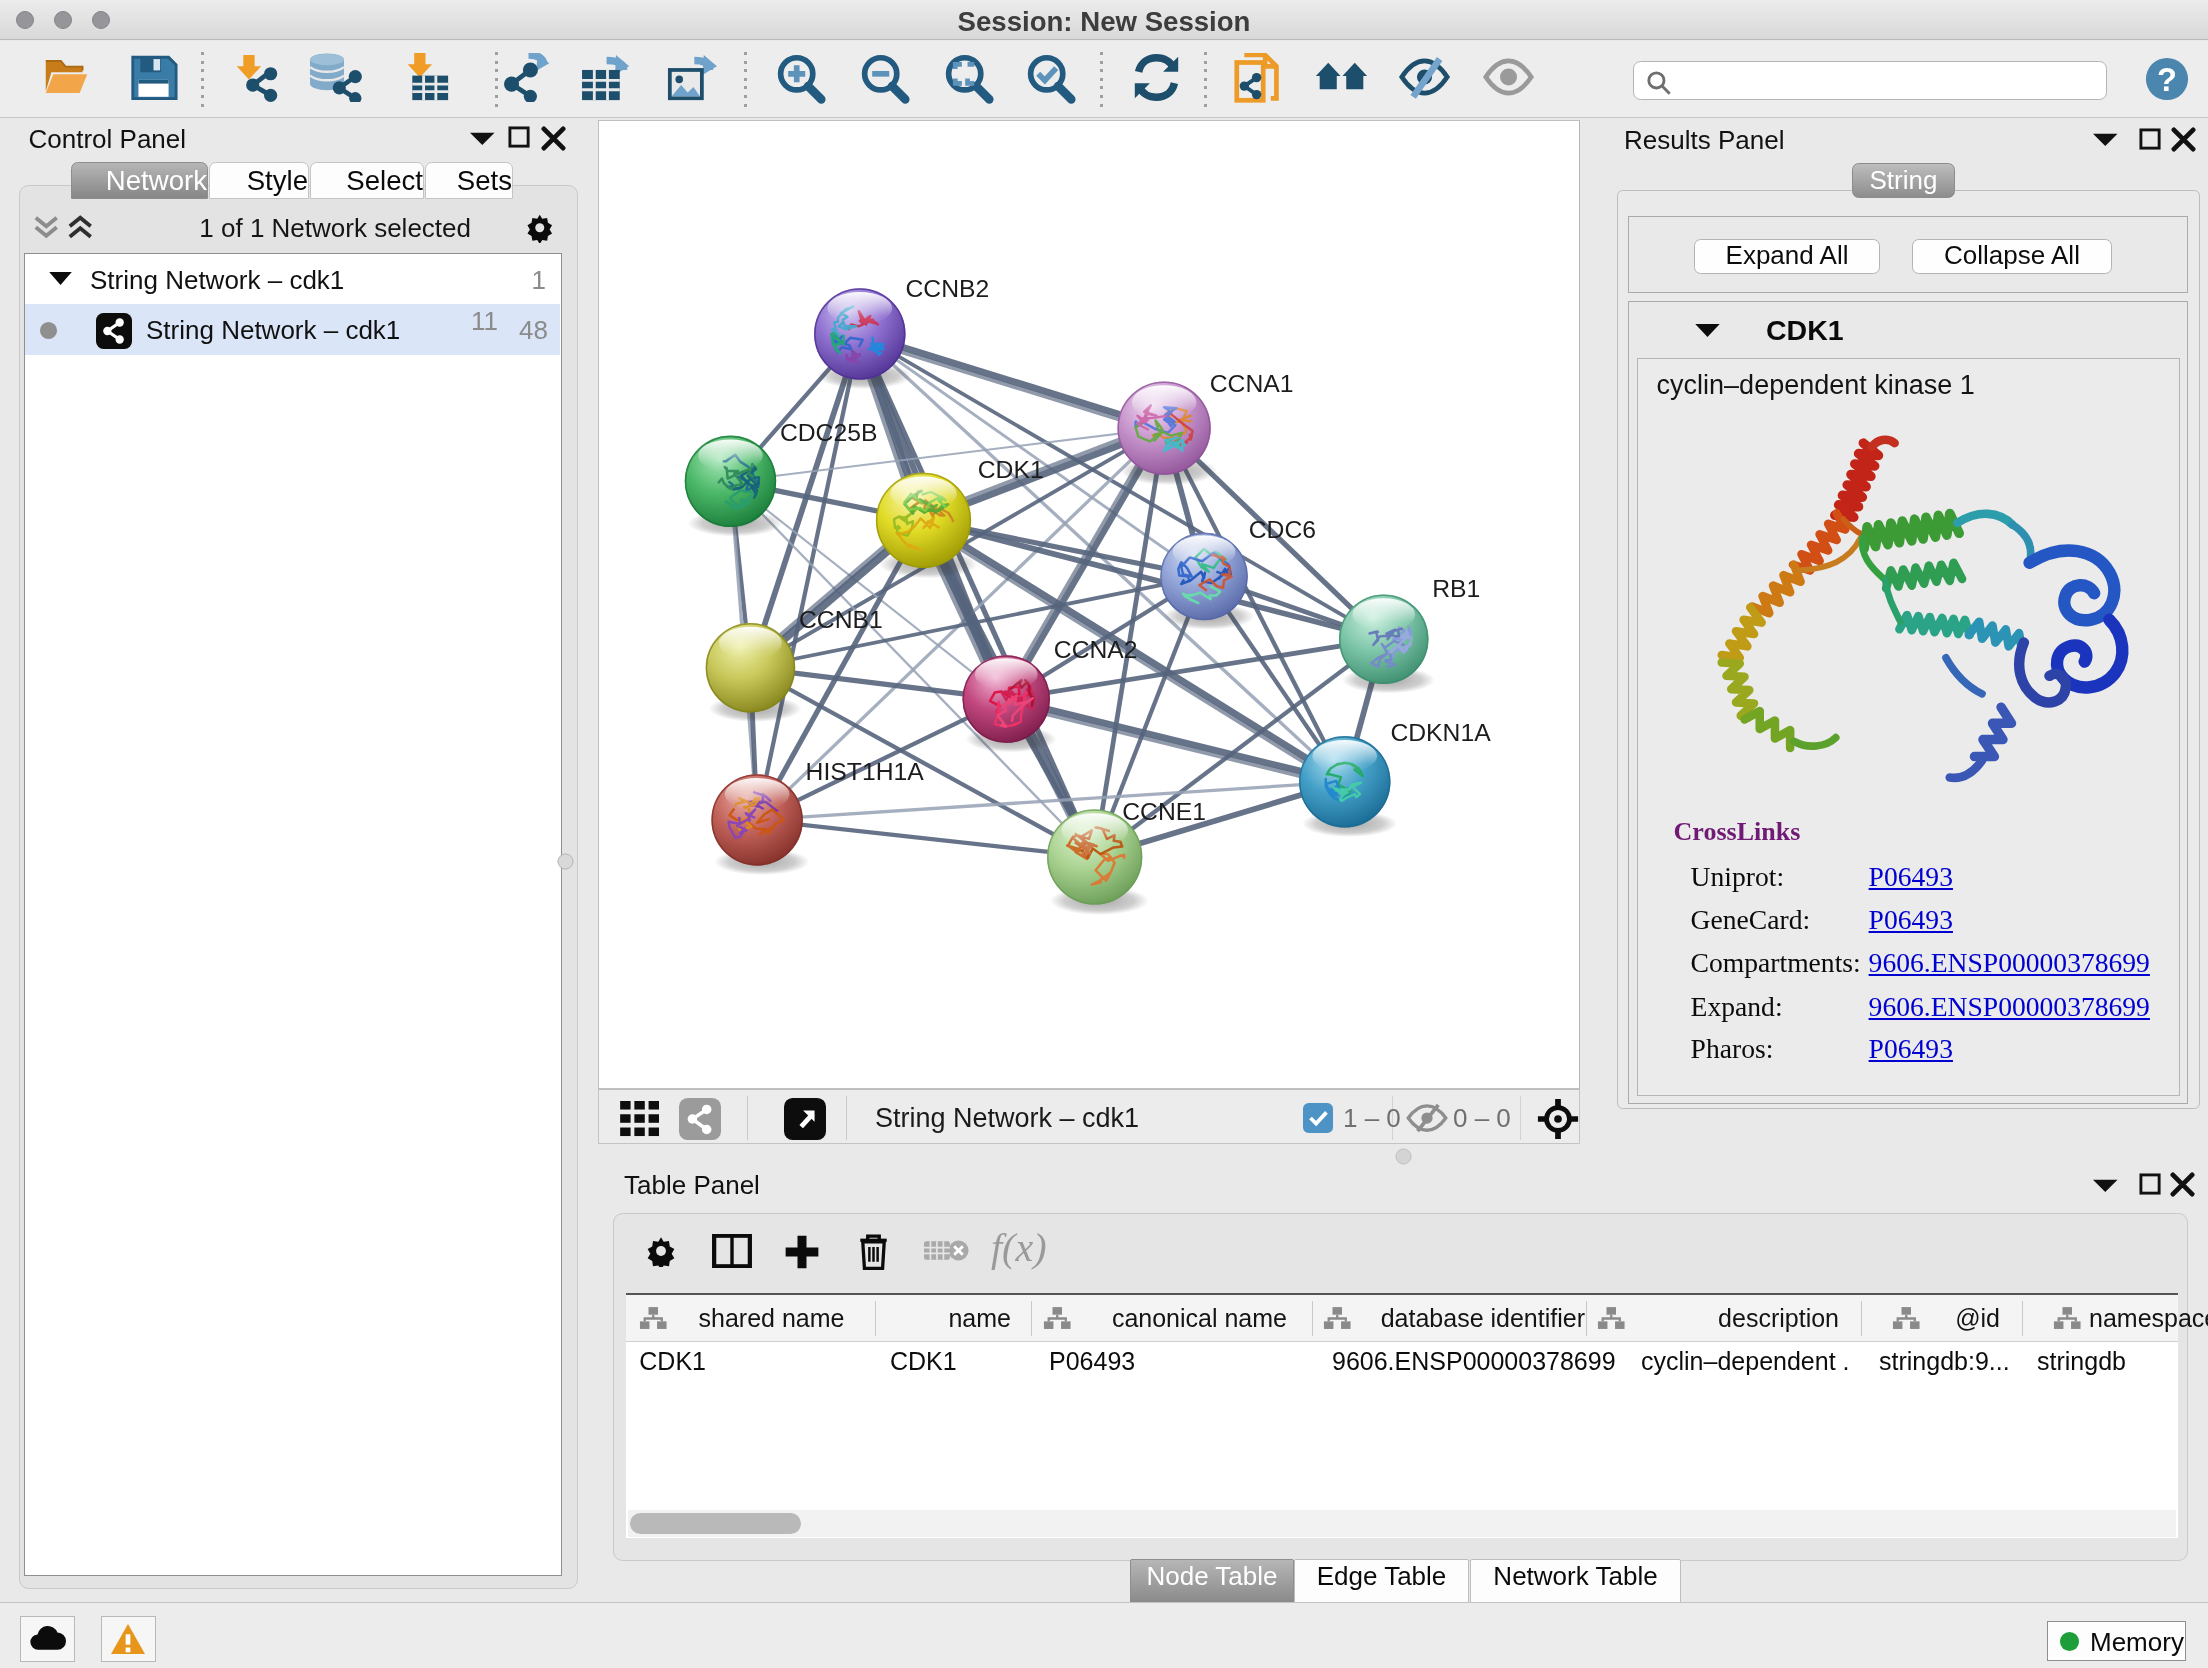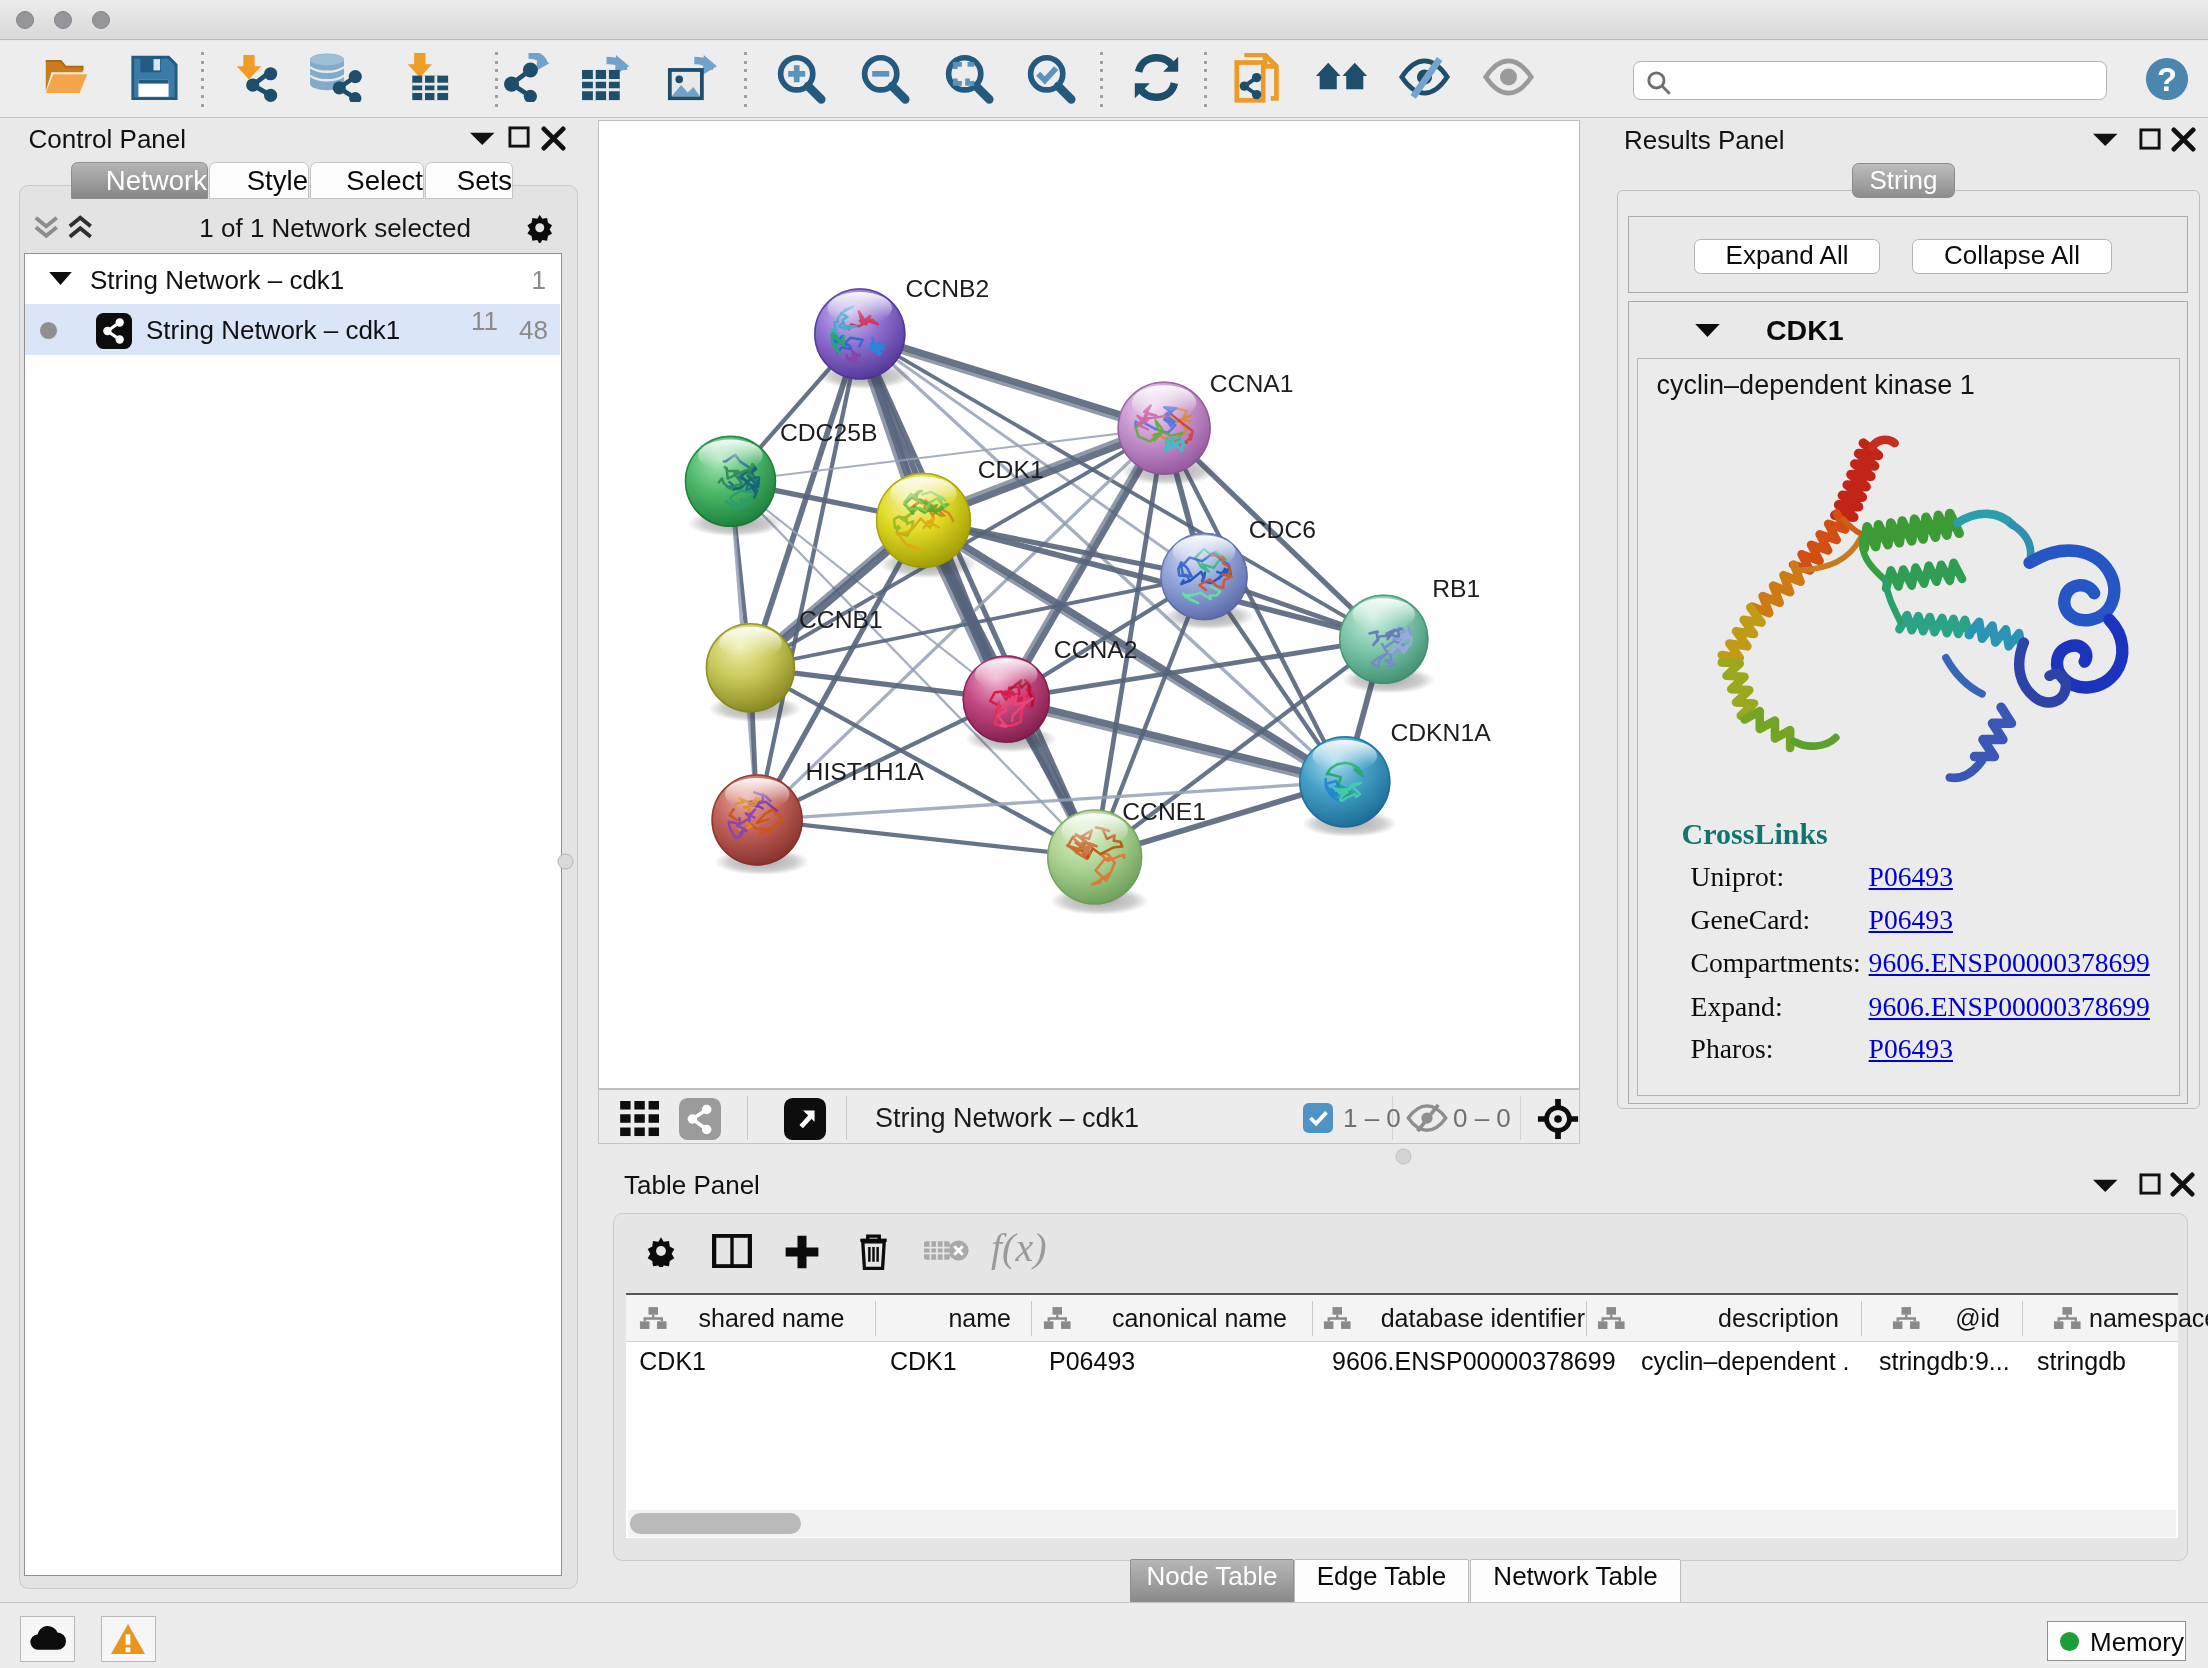--- a/index.html
+++ b/index.html
@@ -44,20 +44,21 @@
 #statusbar{position:absolute;left:0;top:1602px;width:2208px;height:67px;background:#ececec;border-top:1px solid #c2c2c2}
 .sbtn{position:absolute;top:13.3px;width:55px;height:46px;background:#f6f6f6;border:1.9px solid #b9b9b9}
 #memory{position:absolute;left:2047px;top:18px;width:139px;height:40px;background:#fdfdfd;border:1.9px solid #8f8f8f;font-size:26px;color:#0a0a0a}
 a.lnk{color:#0000d0;text-decoration:underline}
 .serif{font-family:"Liberation Serif",serif}
 </style></head><body>
 <div id="titlebar">
   <div class="tl" style="left:16px"></div>
     <div class="tl" style="left:54px"></div>
     <div class="tl" style="left:92px"></div>
+  <div id="title">Session: New Session</div>
 </div>
 <div id="toolbar">
 <svg class="ticon" style="left:42px" width="49" height="48" viewBox="0 0 52 50">
       <path d="M4 8h16l5 6h18v6H10L4 40z" fill="#c87d1a"></path>
       <path d="M4 42 12 22h36L40 42z" fill="#f2a649"></path>
       <path d="M4 8h16l5 6h18v4" fill="none" stroke="#a96a12" stroke-width="2"></path>
     </svg>
 <svg class="ticon" style="left:129px" width="49" height="48" viewBox="0 0 52 50">
       <path d="M4 4h38l8 8v36H4z" fill="#3a7ca8"></path>
       <path d="M4 4h38l8 8v36H4z" fill="none" stroke="#235a80" stroke-width="3"></path>
@@ -594,21 +595,21 @@
 <path d="M330 220 L341 206 L344 224 L355 210 L358 228 L369 214 L372 232 L383 218 L386 236" stroke="#2b94b4" stroke-width="9" fill="none" stroke-linejoin="round"></path>
 <path d="M376 104c16 10 22 24 18 40" stroke="#2e8fb0" stroke-width="8" fill="none"></path>
 <path d="M394 144c36-22 70-14 84 10 12 22 2 46-20 50-18 3-32-10-26-26 5-13 24-14 30-2" stroke="#2456c4" stroke-width="13" fill="none"></path>
 <path d="M478 204c16 16 18 40 6 56-14 18-40 20-54 6-12-12-8-30 6-34 12-4 22 6 16 16" stroke="#1b34bd" stroke-width="13" fill="none"></path>
 <path d="M388 228c-10 24-4 46 12 58 14 10 30 4 32-10 2-11-8-19-17-13" stroke="#2d43a8" stroke-width="11" fill="none"></path>
 <path d="M364 296 L375 313 L355 313 L366 330 L345 330 L357 348 L336 348" stroke="#3b57b5" stroke-width="10" fill="none" stroke-linejoin="round"></path>
 <path d="M344 352c-10 14-22 20-34 18" stroke="#3b57b5" stroke-width="9" fill="none"></path>
 <path d="M306 244c10 18 22 30 38 38" stroke="#3566b8" stroke-width="8" fill="none"></path>
 </g>
   </svg>
-  <div class="serif abs" style="left:44px;top:458px;font-size:30px;font-weight:bold;color:#0f766e">CrossLinks</div>
+  <div class="serif abs" style="left:36px;top:458px;font-size:26px;font-weight:bold;color:#701a75">CrossLinks</div>
   <div class="serif abs" style="left:53px;top:502px;font-size:27.6px;color:#0b0b0b">Uniprot:</div>
       <a class="serif abs lnk" style="left:231px;top:502px;font-size:27.6px">P06493</a>
   <div class="serif abs" style="left:53px;top:545px;font-size:27.6px;color:#0b0b0b">GeneCard:</div>
       <a class="serif abs lnk" style="left:231px;top:545px;font-size:27.6px">P06493</a>
   <div class="serif abs" style="left:53px;top:588px;font-size:27.6px;color:#0b0b0b">Compartments:</div>
       <a class="serif abs lnk" style="left:231px;top:588px;font-size:27.6px">9606.ENSP00000378699</a>
   <div class="serif abs" style="left:53px;top:632px;font-size:27.6px;color:#0b0b0b">Expand:</div>
       <a class="serif abs lnk" style="left:231px;top:632px;font-size:27.6px">9606.ENSP00000378699</a>
   <div class="serif abs" style="left:53px;top:674px;font-size:27.6px;color:#0b0b0b">Pharos:</div>
       <a class="serif abs lnk" style="left:231px;top:674px;font-size:27.6px">P06493</a>

